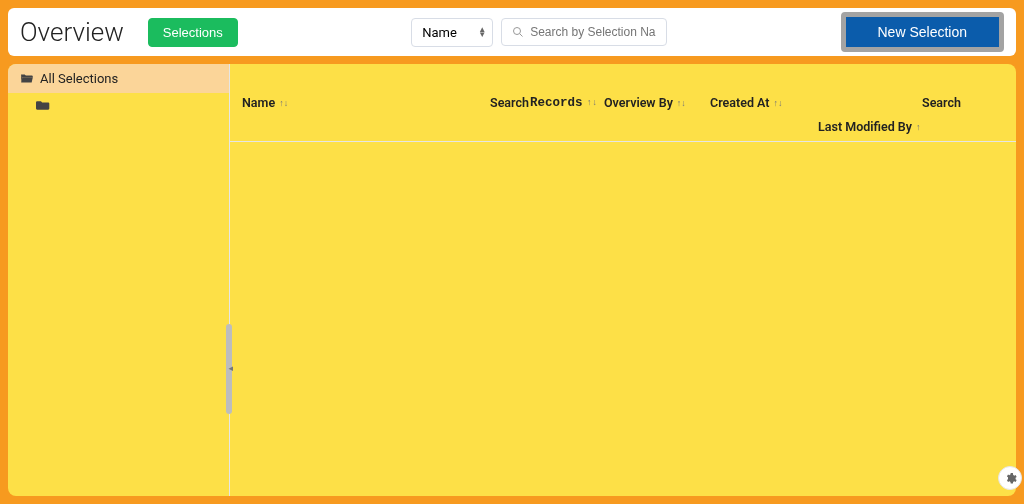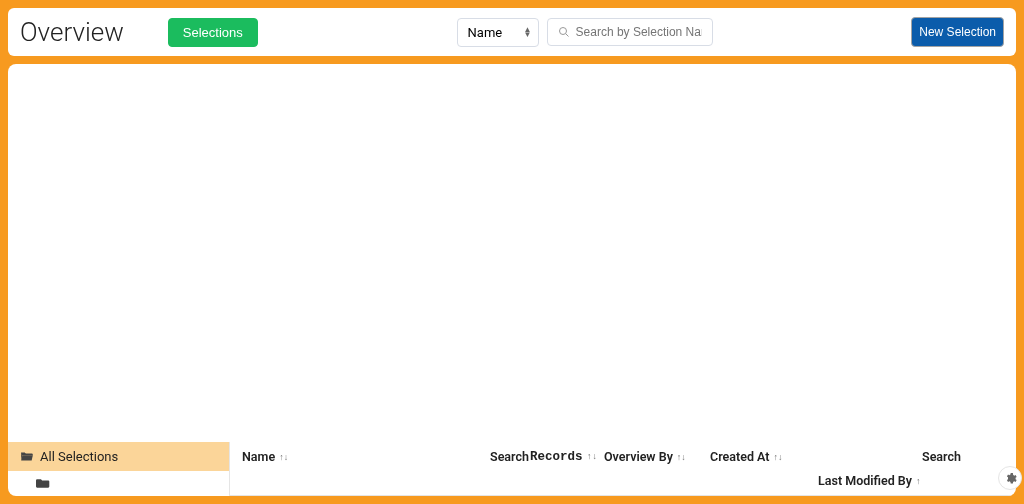--- a/index.html
+++ b/index.html
@@ -45,21 +45,20 @@
       cursor: pointer;
       display: inline-flex;
       align-items: center;
       justify-content: center;
     }
     .btn-primary-green {
       background: #1bbc5e;
       color: #fff;
       border: 1px solid #1bbc5e;
       font-weight: 500;
-      margin-left: 20px;
     }
     .btn-link {
       background: #fff;
       color: #0b5cab;
       border: 1px solid #d8dde6;
     }
     .filter-select {
       border: 1px solid #d8dde6;
       border-radius: 4px;
       padding: 6px 22px 6px 10px;
@@ -107,33 +106,32 @@
     .middle-group {
       display: flex;
       align-items: center;
       gap: 8px;
       margin-left: auto;
       margin-right: auto;
     }
     .btn-blue {
       background: #0b5cab;
       color: #fff;
-      border: 1px solid #a3a3a3;
+      border: 5px solid #a3a3a3;
       font-weight: 500;
-      font-size: 12px;
-      padding: 7px 7px;
+      font-size: 14px;
+      padding: 7px 32px;
     }
     .main-panel {
-      background: #ffffff;
+      background: #fde047;
       border-radius: 8px;
       margin-top: 8px;
       height: calc(100% - 56px);
       display: flex;
       overflow: hidden;
-      align-items: flex-end;
     }
     .sidebar {
       width: 222px;
       border-right: 1px solid #e5e5e5;
       position: relative;
     }
     .sidebar-item {
       display: flex;
       align-items: center;
       gap: 6px;

